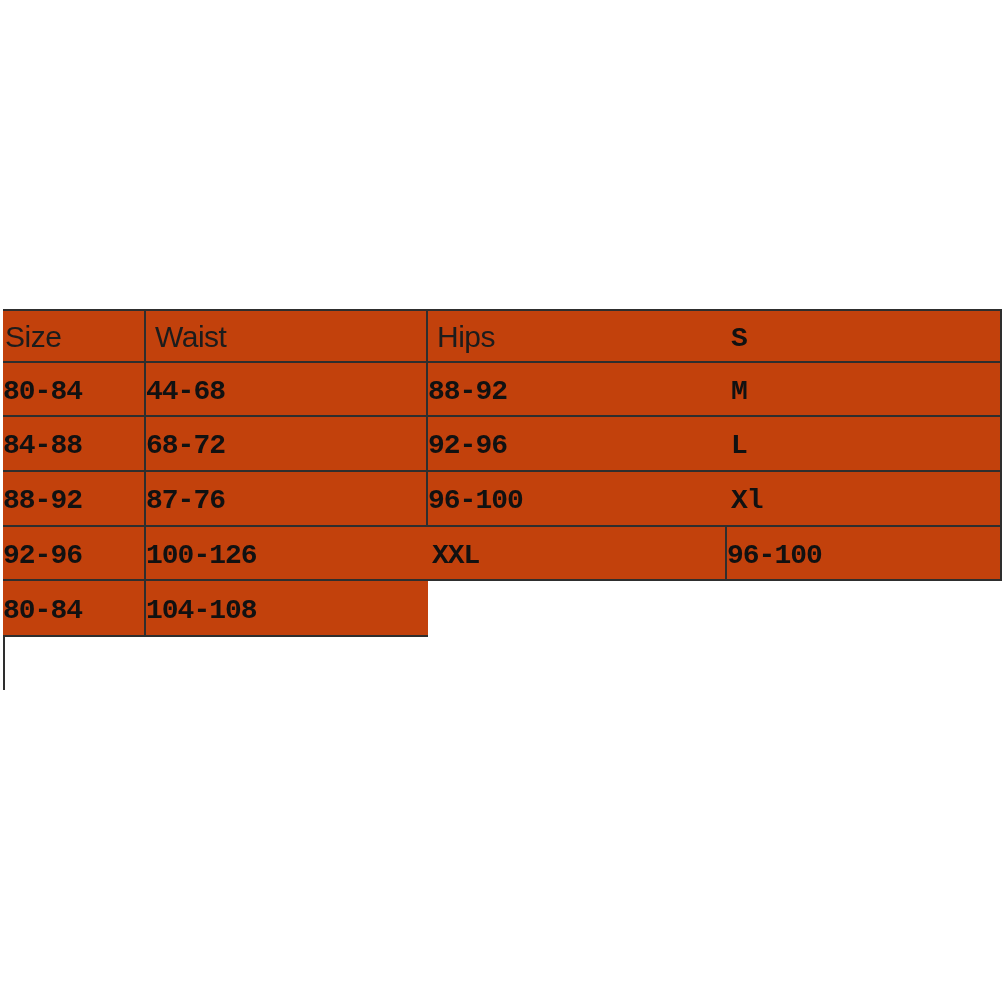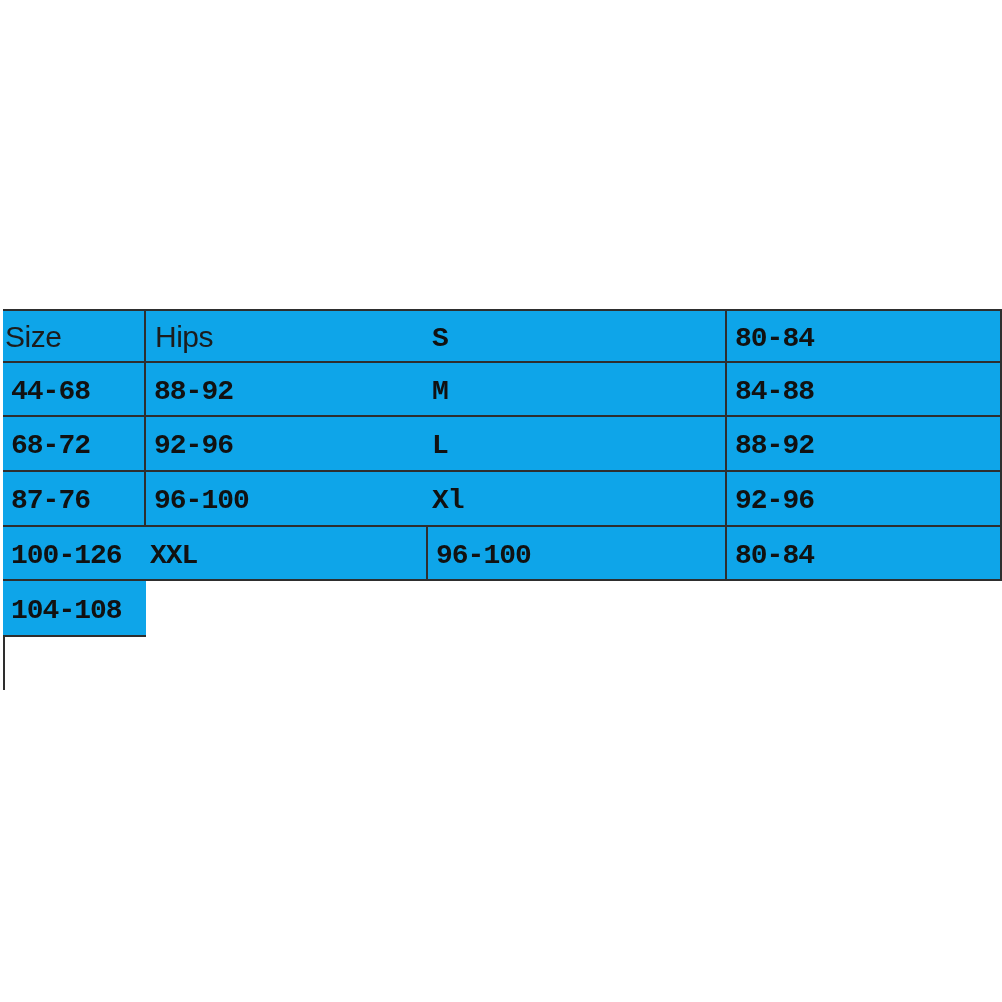--- a/index.html
+++ b/index.html
@@ -22,39 +22,39 @@
     grid-template-rows: 52px 54px 55px 55px 54px 56px;
   }
   .cell {
     box-sizing: border-box;
     border-bottom: 2px solid #2e2e2e;
     border-right: 2px solid #2e2e2e;
     display: flex;
     align-items: center;
     overflow: hidden;
     white-space: nowrap;
-    background: #0ea5e9;
+    background: #c2410c;
   }
   .cell.last-col { border-right: none; }
   .head {
     font-family: "Liberation Sans", sans-serif;
     font-size: 30px;
     letter-spacing: -0.5px;
     color: #1c1c1c;
     padding-left: 9px;
     padding-top: 2px;
   }
   .head.first { padding-left: 2px; }
   .data {
     font-family: "Liberation Mono", monospace;
     font-weight: bold;
     font-size: 28px;
     letter-spacing: -1px;
     color: #111111;
-    padding-left: 8px;
+    padding-left: 0;
     padding-top: 4px;
   }
   .data.first { padding-left: 4px; }
   .left-border-line {
     position: absolute;
     left: 3px;
     top: 309px;
     width: 2px;
     height: 381px;
     background: #2e2e2e;
@@ -63,20 +63,21 @@
 </head>
 <body>
 
 <div class="canvas">
 
   <div class="left-border-line"></div>
 
   <div class="size-table">
 
     <div class="cell head first">Size</div>
+    <div class="cell head">Waist</div>
     <div class="cell head last-col">Hips</div>
 
     <div class="cell data first">S</div>
     <div class="cell data">80-84</div>
     <div class="cell data">44-68</div>
     <div class="cell data last-col">88-92</div>
 
     <div class="cell data first">M</div>
     <div class="cell data">84-88</div>
     <div class="cell data">68-72</div>

